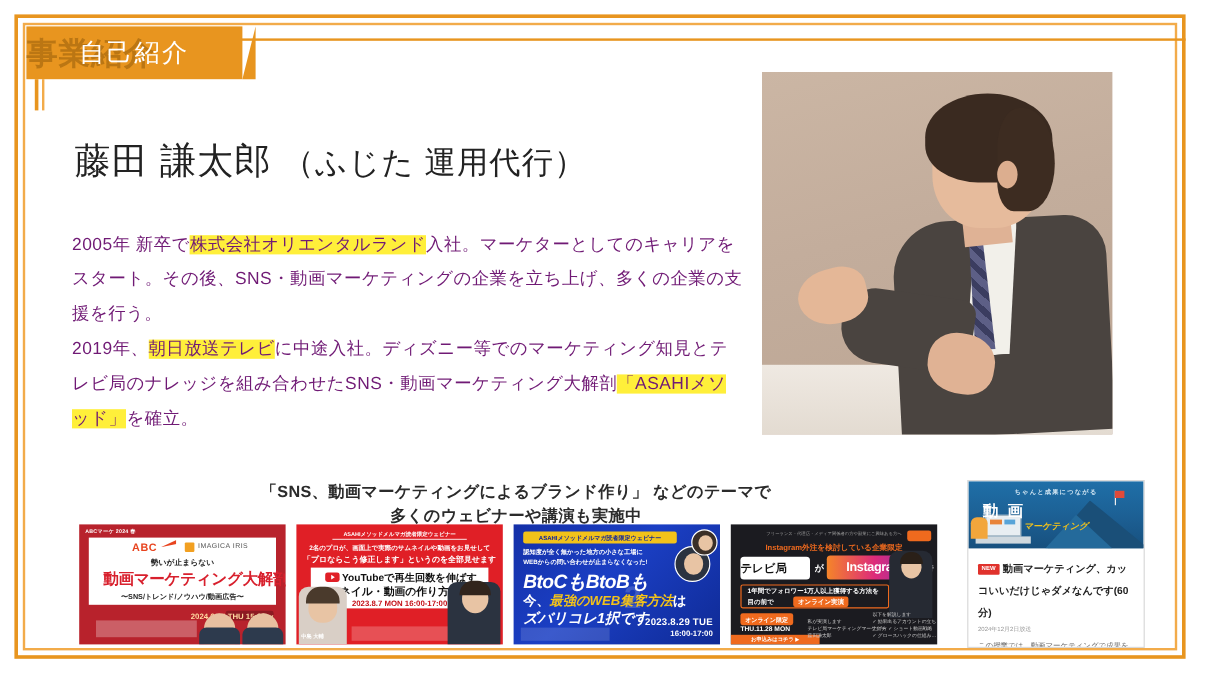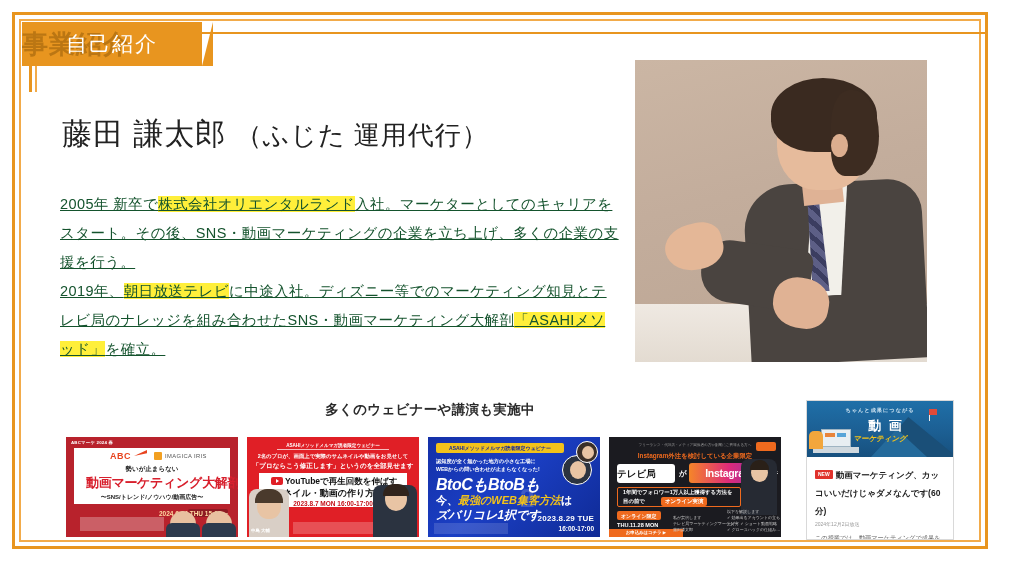--- a/index.html
+++ b/index.html
@@ -113,23 +113,22 @@
   }
   .name .kana { font-size: 26px; }
 
   
   .bio {
     position: absolute;
     left: 60px; top: 190px;
     width: 560px;
     font-size: 14.5px;
     line-height: 29px;
-    color: #14532d;
+    color: #701a75;
     letter-spacing: 0.4px;
-    text-decoration: underline;
   }
   .bio p { margin: 0; }
   .hl { background: #ffef3a; }
 
   
   .photo {
     position: absolute;
     left: 635px; top: 60px;
     width: 292px; height: 302px;
     background: linear-gradient(165deg, #cbb6a4 0%, #c3ad9c 42%, #bba593 100%);
@@ -352,21 +351,21 @@
     background:#246a9b; clip-path: polygon(46% 0, 100% 100%, 0 100%);
   }
   .card .banner .flag { position:absolute; right:16px; top:8px; width:8px; height:6px; background:#e04a3a;}
   .card .banner .flagpole { position:absolute; right:23px; top:8px; width:1px; height:12px; background:#eee;}
   .card .banner .desk { position:absolute; left:6px; bottom:4px; width:46px; height:6px; background:#cfd8de;}
   .card .banner .mon { position:absolute; left:14px; bottom:10px; width:30px; height:18px; background:#e8eef2; border:1.5px solid #9fb4c2;}
   .card .banner .mon i { position:absolute; left:3px; top:3px; width:10px; height:4px; background:#e8843a; display:block;}
   .card .banner .mon b { position:absolute; left:15px; top:3px; width:9px; height:4px; background:#58a4d8; display:block;}
   .card .banner .person { position:absolute; left:2px; bottom:8px; width:14px; height:18px; background:#f2a63c; border-radius:5px 5px 0 0;}
   .card .banner .tl { position:absolute; left:0; right:0; top:6px; text-align:center; font-size:5.2px; font-weight:bold; color:#cfe4f2; letter-spacing:1px;}
-  .card .banner .t2x { position:absolute; left:0; right:0; top:16px; text-align:center; font-size:13px; font-weight:bold; color:#ffffff; letter-spacing:2px;margin-left:12px;}
+  .card .banner .t2x { position:absolute; left:0; right:0; top:16px; font-size:13px; font-weight:bold; color:#ffffff; letter-spacing:2px;margin-left:12px;}
   .card .banner .t3x { position:absolute; left:0; right:0; top:33px; text-align:center; font-size:7.5px; font-weight:bold; color:#f2c21a; font-style:italic;}
   .card .body { padding: 7px 8px 0 8px; }
   .card .newtag {
     display:inline-block; background:#e0322c; color:#fff;
     font-size:5px; font-weight:bold; padding:1.5px 3px; border-radius:1px;
     vertical-align: 2px; margin-right:3px;
   }
   .card .title { display:inline; font-size:8.5px; font-weight:bold; color:#222; line-height:13px;}
   .card .date { margin-top:3px; font-size:5px; color:#9a9a9a;}
   .card .desc { margin-top:6px; font-size:6.2px; color:#666; line-height:9.5px;}
@@ -407,20 +406,21 @@
     <div class="head"></div>
     <div class="hair"></div>
     <div class="hair2"></div>
     <div class="ear"></div>
     <div class="arm-l"></div>
     <div class="hand-l"></div>
     <div class="hand-r"></div>
   </div>
 
   <div class="caption">
+    <div>「SNS、動画マーケティングによるブランド作り」 などのテーマで</div>
     <div>多くのウェビナーや講演も実施中</div>
   </div>
 
   <div class="thumbs">
 
     <div class="thumb t1">
       <div class="tag">ABCマーケ 2024 春</div>
       <div class="panel"></div>
       <div class="abc">ABC</div>
       <div class="abc-swoosh"></div>

